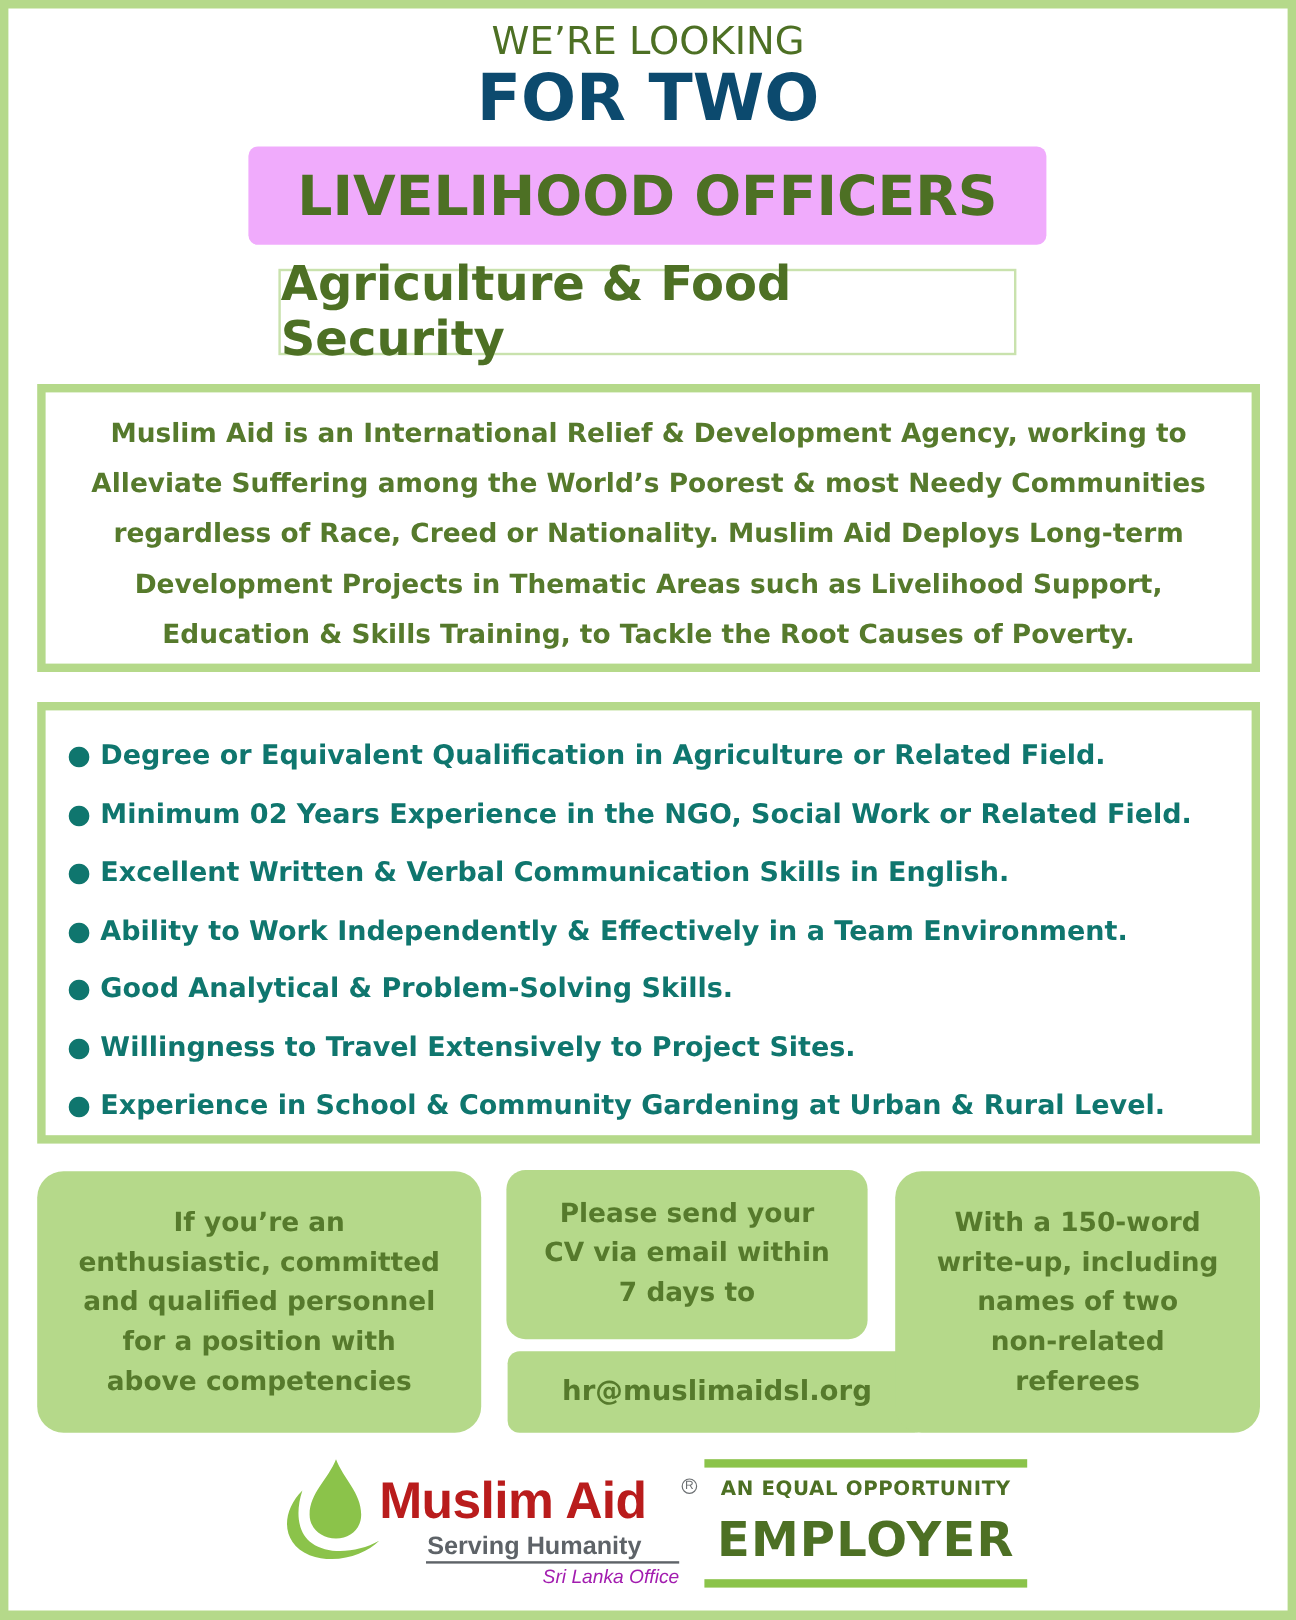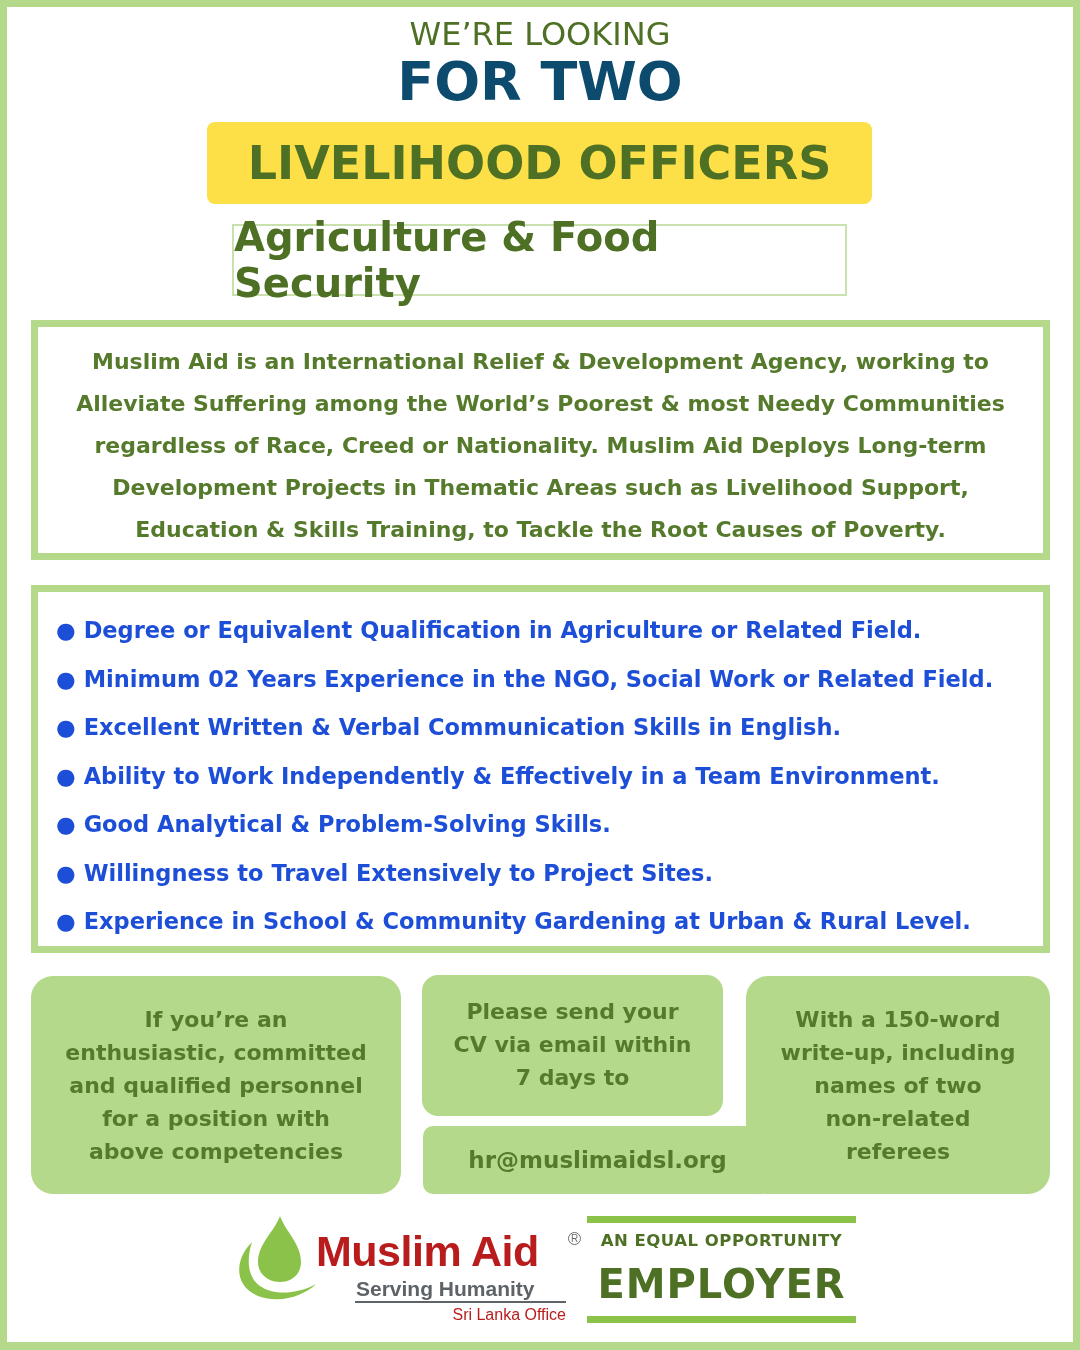--- a/index.html
+++ b/index.html
@@ -15,38 +15,38 @@
     .center { text-align: center; }
     .h-looking {
       left: 0; width: 1080px; top: 14px; font-size: 32px; font-weight: normal;
       letter-spacing: 0px; color: #4d7024; line-height: 40px;
     }
     .h-two {
       left: 0; width: 1080px; top: 52px; font-size: 54px; font-weight: bold;
       color: #0c4a6e; line-height: 60px;
     }
     .pill-officers {
-      left: 207px; top: 122px; width: 665px; height: 82px; background: #fde047; border-radius: 8px;
+      left: 207px; top: 122px; width: 665px; height: 82px; background: #f0abfc; border-radius: 8px;
       display: flex; align-items: center; justify-content: center;
       font-size: 46px; font-weight: bold; color: #4d7024;
     }
     .box-agri {
       left: 232px; top: 224px; width: 615px; height: 72px; box-sizing: border-box;
       border: 2px solid #c9e2ad; display: flex; align-items: center; justify-content: center;
       font-size: 40px; font-weight: bold; color: #4d7024;
     }
     .box-intro {
       left: 31px; top: 320px; width: 1019px; height: 240px; box-sizing: border-box;
       border: 7px solid #b5d98a; padding: 14px 10px 0 10px;
       font-size: 22px; font-weight: bold; line-height: 42px; color: #567a2c; text-align: center;
     }
     .box-reqs {
       left: 31px; top: 585px; width: 1019px; height: 368px; box-sizing: border-box;
       border: 7px solid #b5d98a; padding: 14px 0 0 18px;
-      font-size: 22.5px; font-weight: bold; color: #1d4ed8;
+      font-size: 22.5px; font-weight: bold; color: #0f766e;
     }
     .req { line-height: 48.5px; white-space: nowrap; }
     .req .dot { display: inline-block; margin-right: 8px; }
     .card {
       background: #b5d98a; border-radius: 22px; box-sizing: border-box;
       display: flex; align-items: center; justify-content: center; text-align: center;
       font-size: 22px; font-weight: bold; color: #567a2c; line-height: 33px;
     }
     .card-left { left: 31px; top: 976px; width: 370px; height: 218px; }
     .card-mid { left: 422px; top: 975px; width: 301px; height: 141px; border-radius: 16px; align-items: flex-start; padding-top: 20px; }
@@ -57,21 +57,21 @@
       font-size: 43px; color: #b91c1c; letter-spacing: -0.5px; line-height: 50px;
     }
     .logo-reg { left: 568px; top: 1232px; font-size: 10px; color: #6b6f72; border: 1px solid #6b6f72; border-radius: 50%; width: 11px; height: 11px; line-height: 11px; text-align: center; font-family: "Liberation Sans", sans-serif; }
     .logo-tag {
       left: 356px; top: 1276px; font-family: "Liberation Sans", sans-serif; font-weight: bold;
       font-size: 21px; color: #5e6368; line-height: 26px;
     }
     .logo-line { left: 355px; top: 1301px; width: 211px; height: 2px; background: #5e6368; }
     .logo-office {
       left: 0; width: 566px; text-align: right; top: 1304px; font-family: "Liberation Sans", sans-serif;
-      font-size: 16px; color: #b91c1c; line-height: 22px;
+      font-style: italic; font-size: 16px; color: #a21caf; line-height: 22px;
     }
     .eo-bar { left: 587px; width: 269px; height: 7px; background: #8bc34a; }
     .eo-top { top: 1216px; }
     .eo-bot { top: 1316px; }
     .eo-small {
       left: 587px; width: 269px; top: 1230px; text-align: center; font-size: 16.5px; font-weight: bold;
       color: #4d7024; letter-spacing: 0.5px; line-height: 22px;
     }
     .eo-big {
       left: 587px; width: 269px; top: 1258px; text-align: center; font-size: 40px; font-weight: bold;

